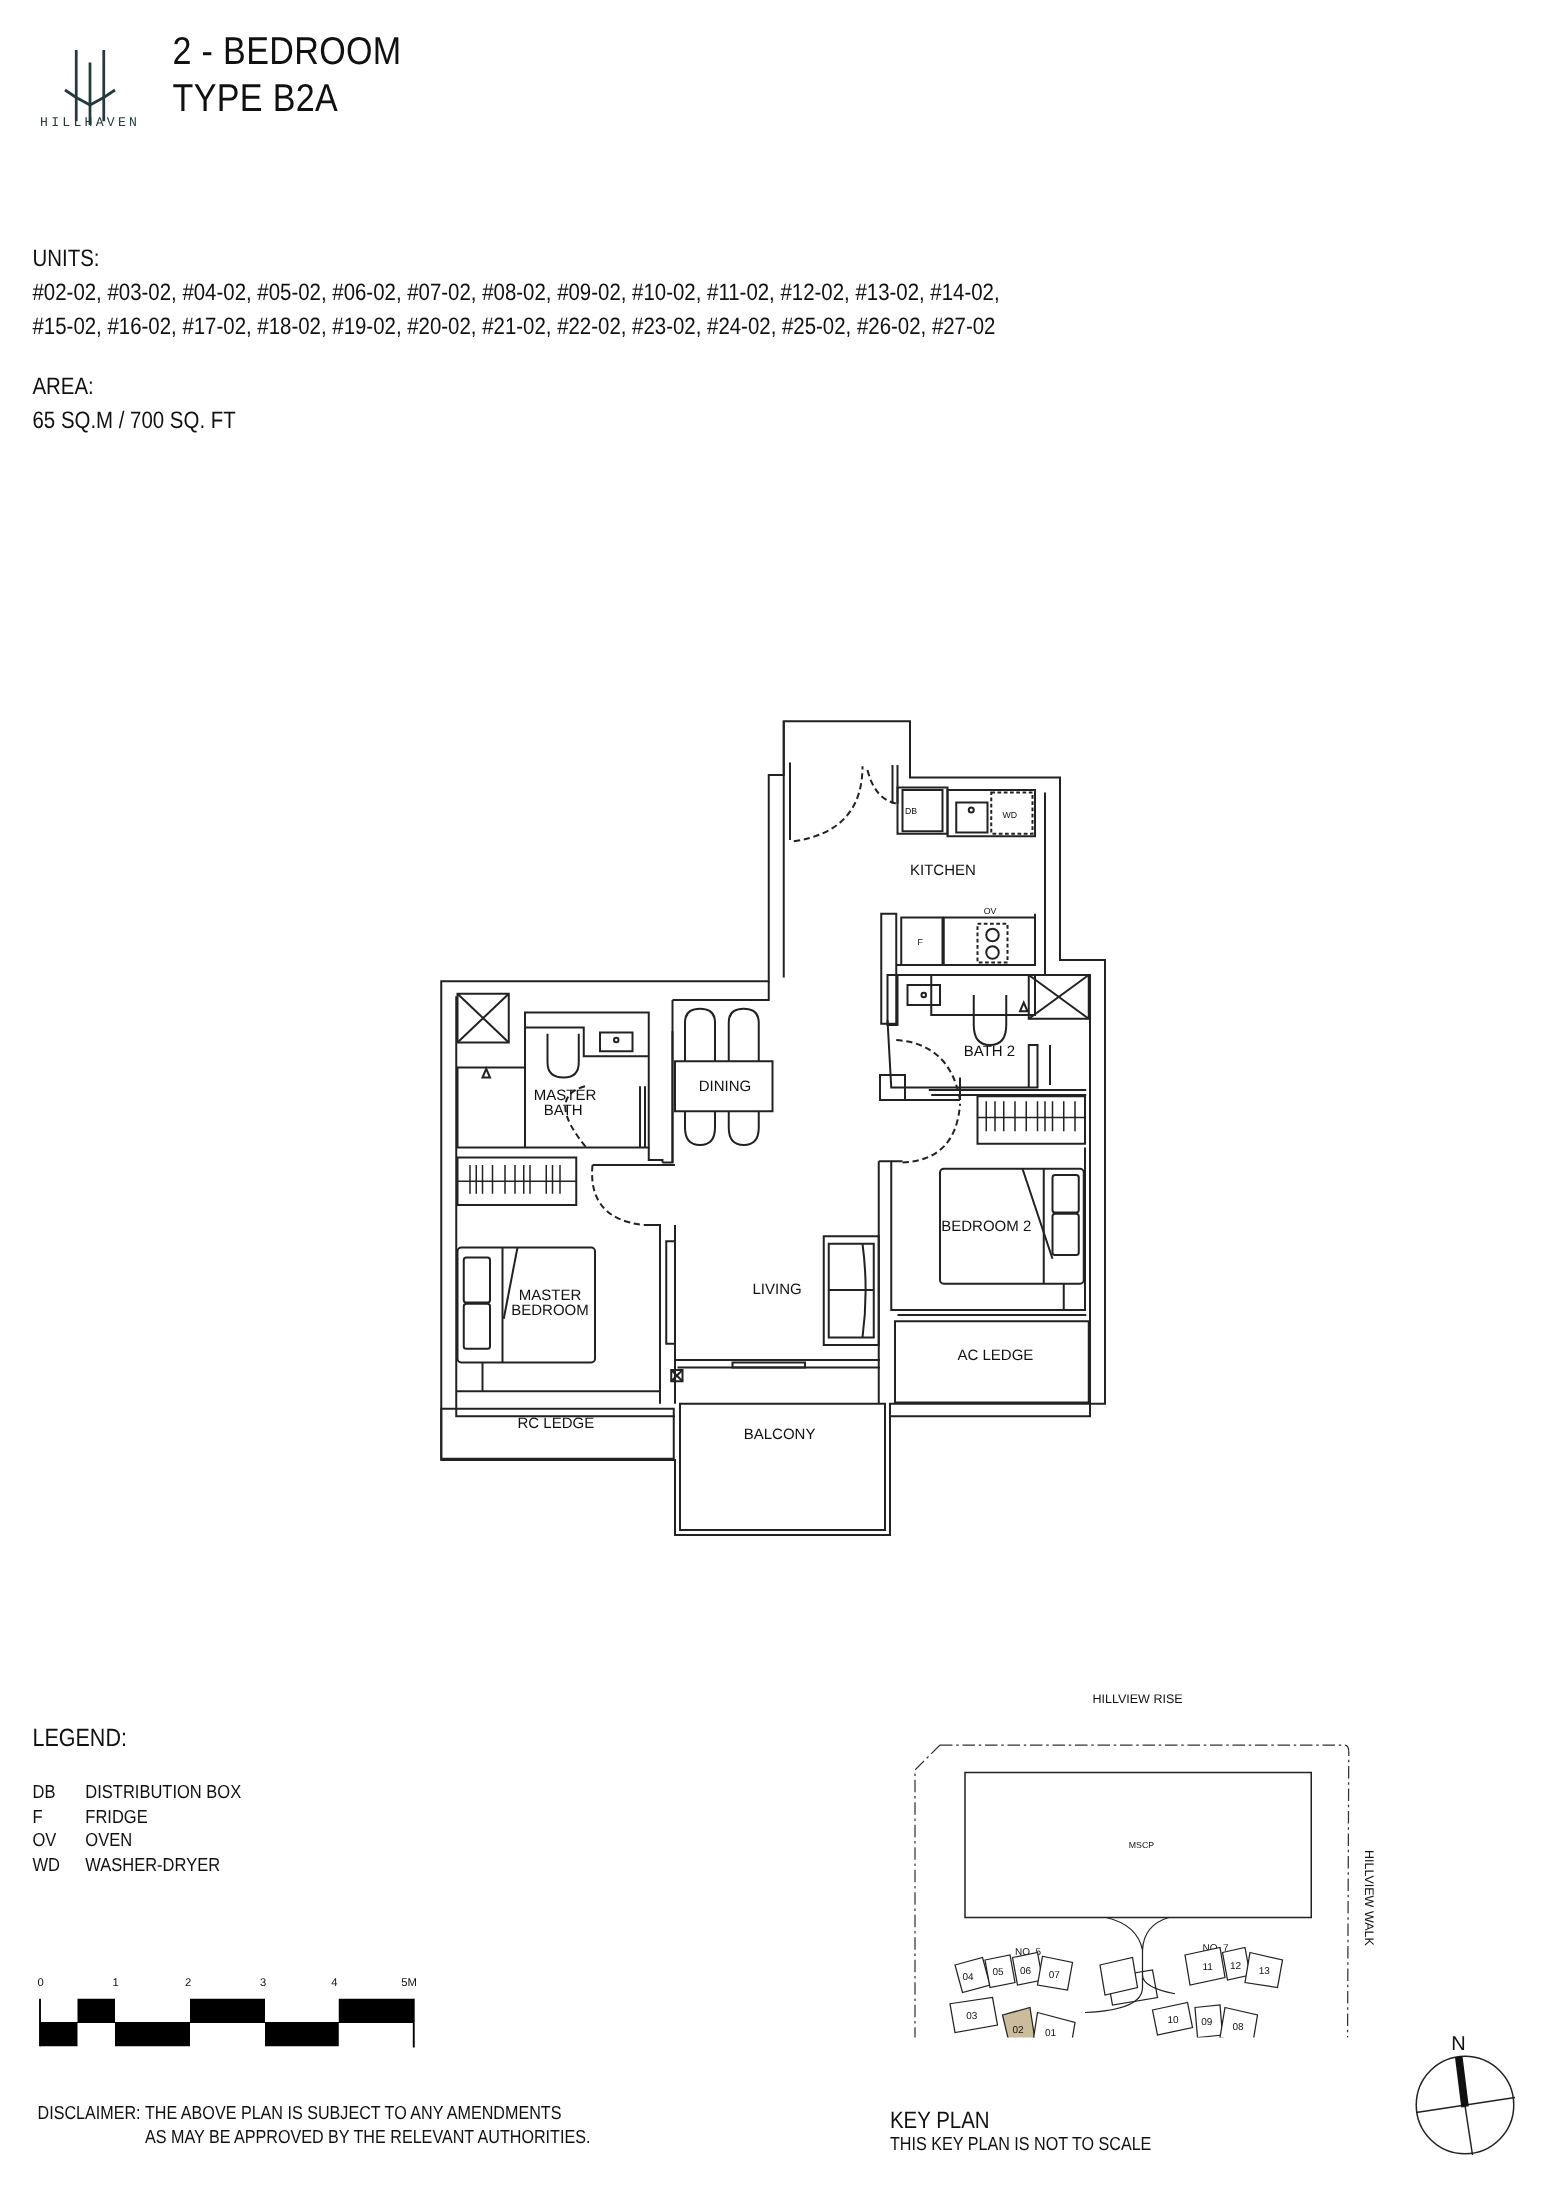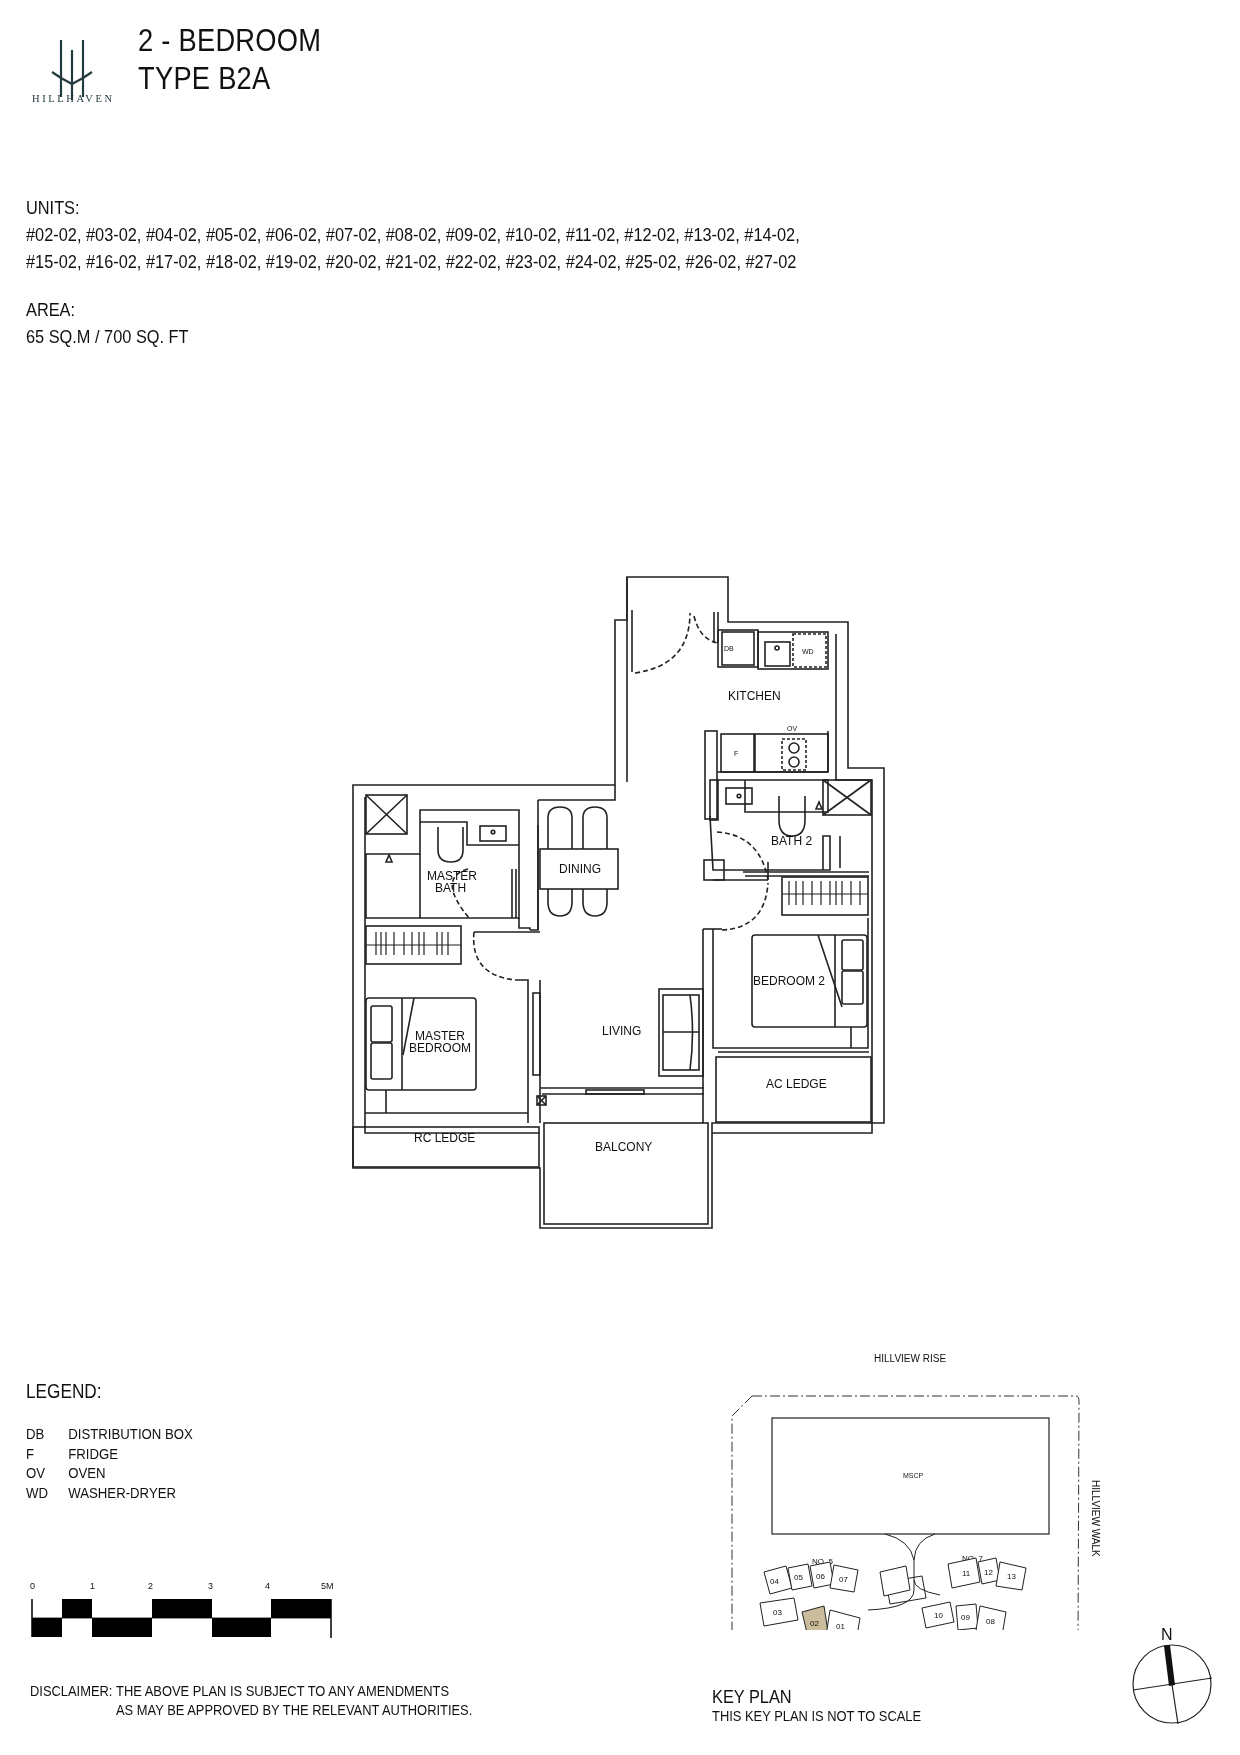--- a/index.html
+++ b/index.html
@@ -3,21 +3,21 @@
 <meta charset="utf-8">
 <style>
   html, body { margin:0; padding:0; background:#ffffff; }
   body { width:1240px; height:1755px; position:relative; overflow:hidden;
          font-family:"Liberation Sans", sans-serif; color:#111; }
   .abs { position:absolute; }
   .title { font-family:"Liberation Sans", sans-serif; font-size:31px; line-height:38px; color:#111;
            transform:scaleX(0.88); transform-origin:left top; letter-spacing:0.3px; }
   .txt { font-size:19px; line-height:27px; color:#111; transform:scaleX(0.86); transform-origin:left top;
          white-space:nowrap; font-family:"Liberation Sans", sans-serif; }
-  .logo-word { font-family:Liberation Serif, serif; font-size:10.5px; letter-spacing:2.6px; color:#233b3e; }
+  .logo-word { font-family:Liberation Mono, monospace; font-size:10.5px; letter-spacing:2.6px; color:#233b3e; }
   svg text { font-family:"Liberation Sans", sans-serif; }
   .legend-row { display:flex; }
   .legend-row .code { width:48px; }
 </style>
 </head>
 <body>
 
 <div class="abs" style="left:28px;top:30px;width:90px;height:86px;">
   <svg width="90" height="70" viewBox="0 0 90 70">
     <g stroke="#233b3e" stroke-width="2.2" fill="none">

